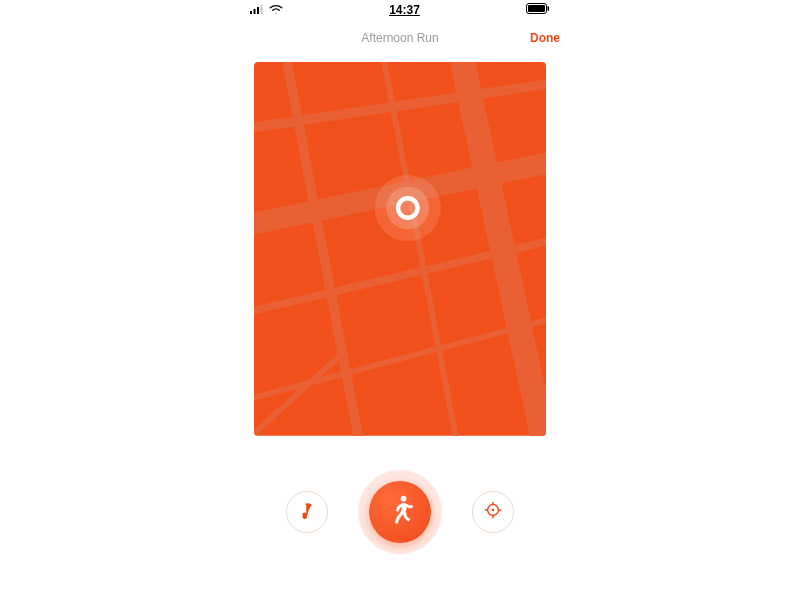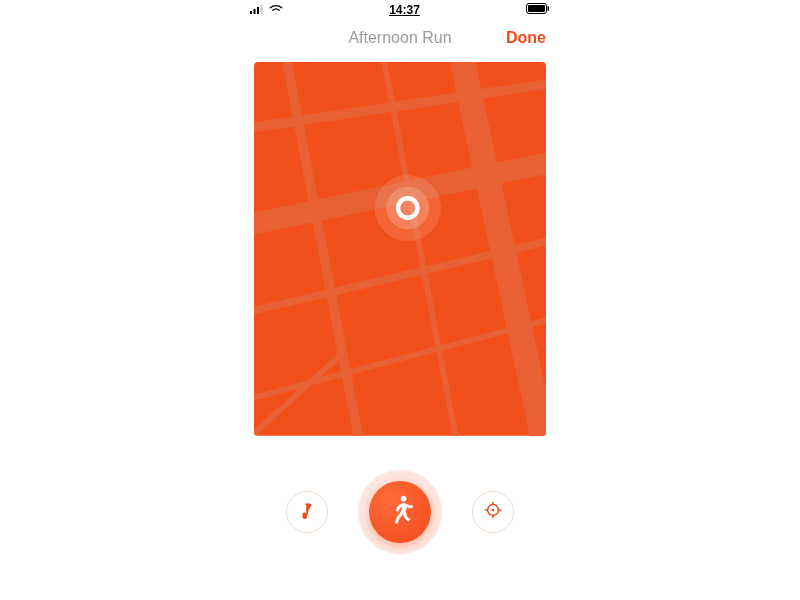--- a/index.html
+++ b/index.html
@@ -35,28 +35,28 @@
     .status-center { font-weight: 600; font-size: 12px; text-decoration: underline; }
     .nav-bar {
       height: 36px;
       display: flex;
       align-items: center;
       justify-content: center;
       position: relative;
     }
     .nav-title {
       color: #9a9a9a;
-      font-size: 16px;
+      font-size: 12px;
       font-weight: 400;
     }
     .nav-done {
       position: absolute;
-      right: 14px;
+      right: 0;
       color: #f04a1a;
-      font-size: 16px;
+      font-size: 12px;
       font-weight: 600;
     }
     .map-wrap {
       padding: 6px 14px 0 14px;
     }
     .map {
       width: 100%;
       aspect-ratio: 1/1.28;
       border-radius: 4px;
       overflow: hidden;

